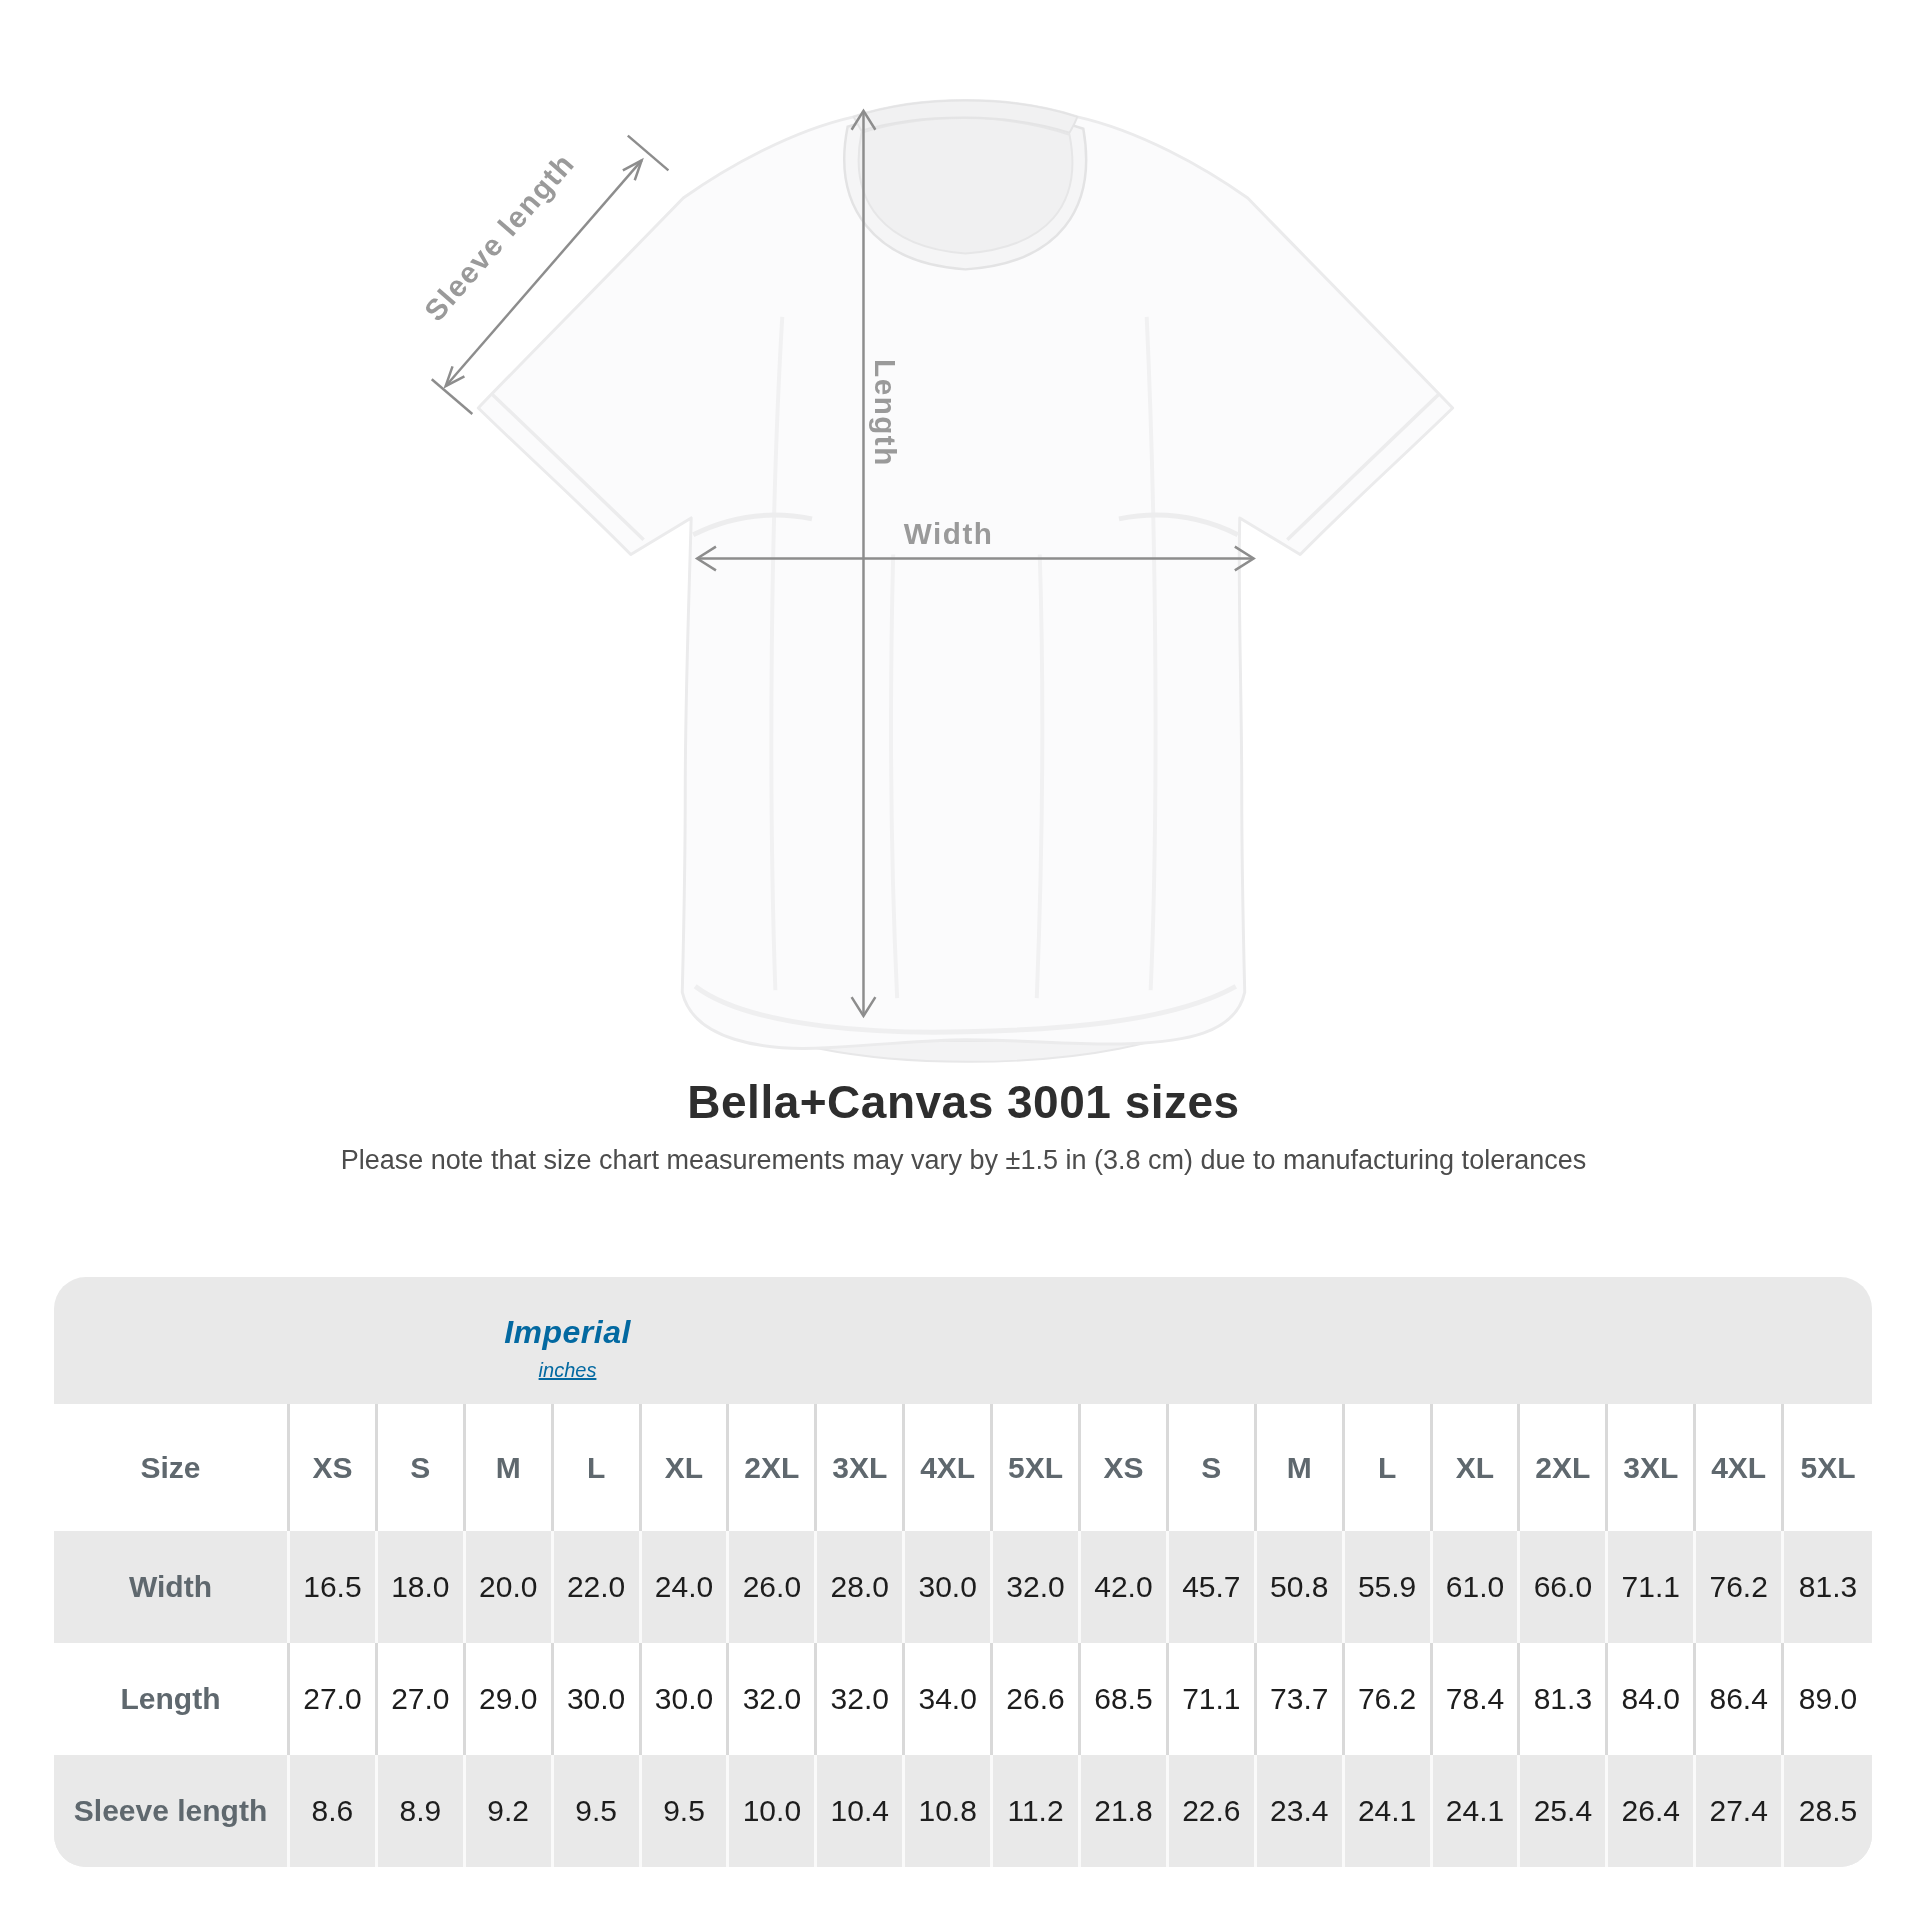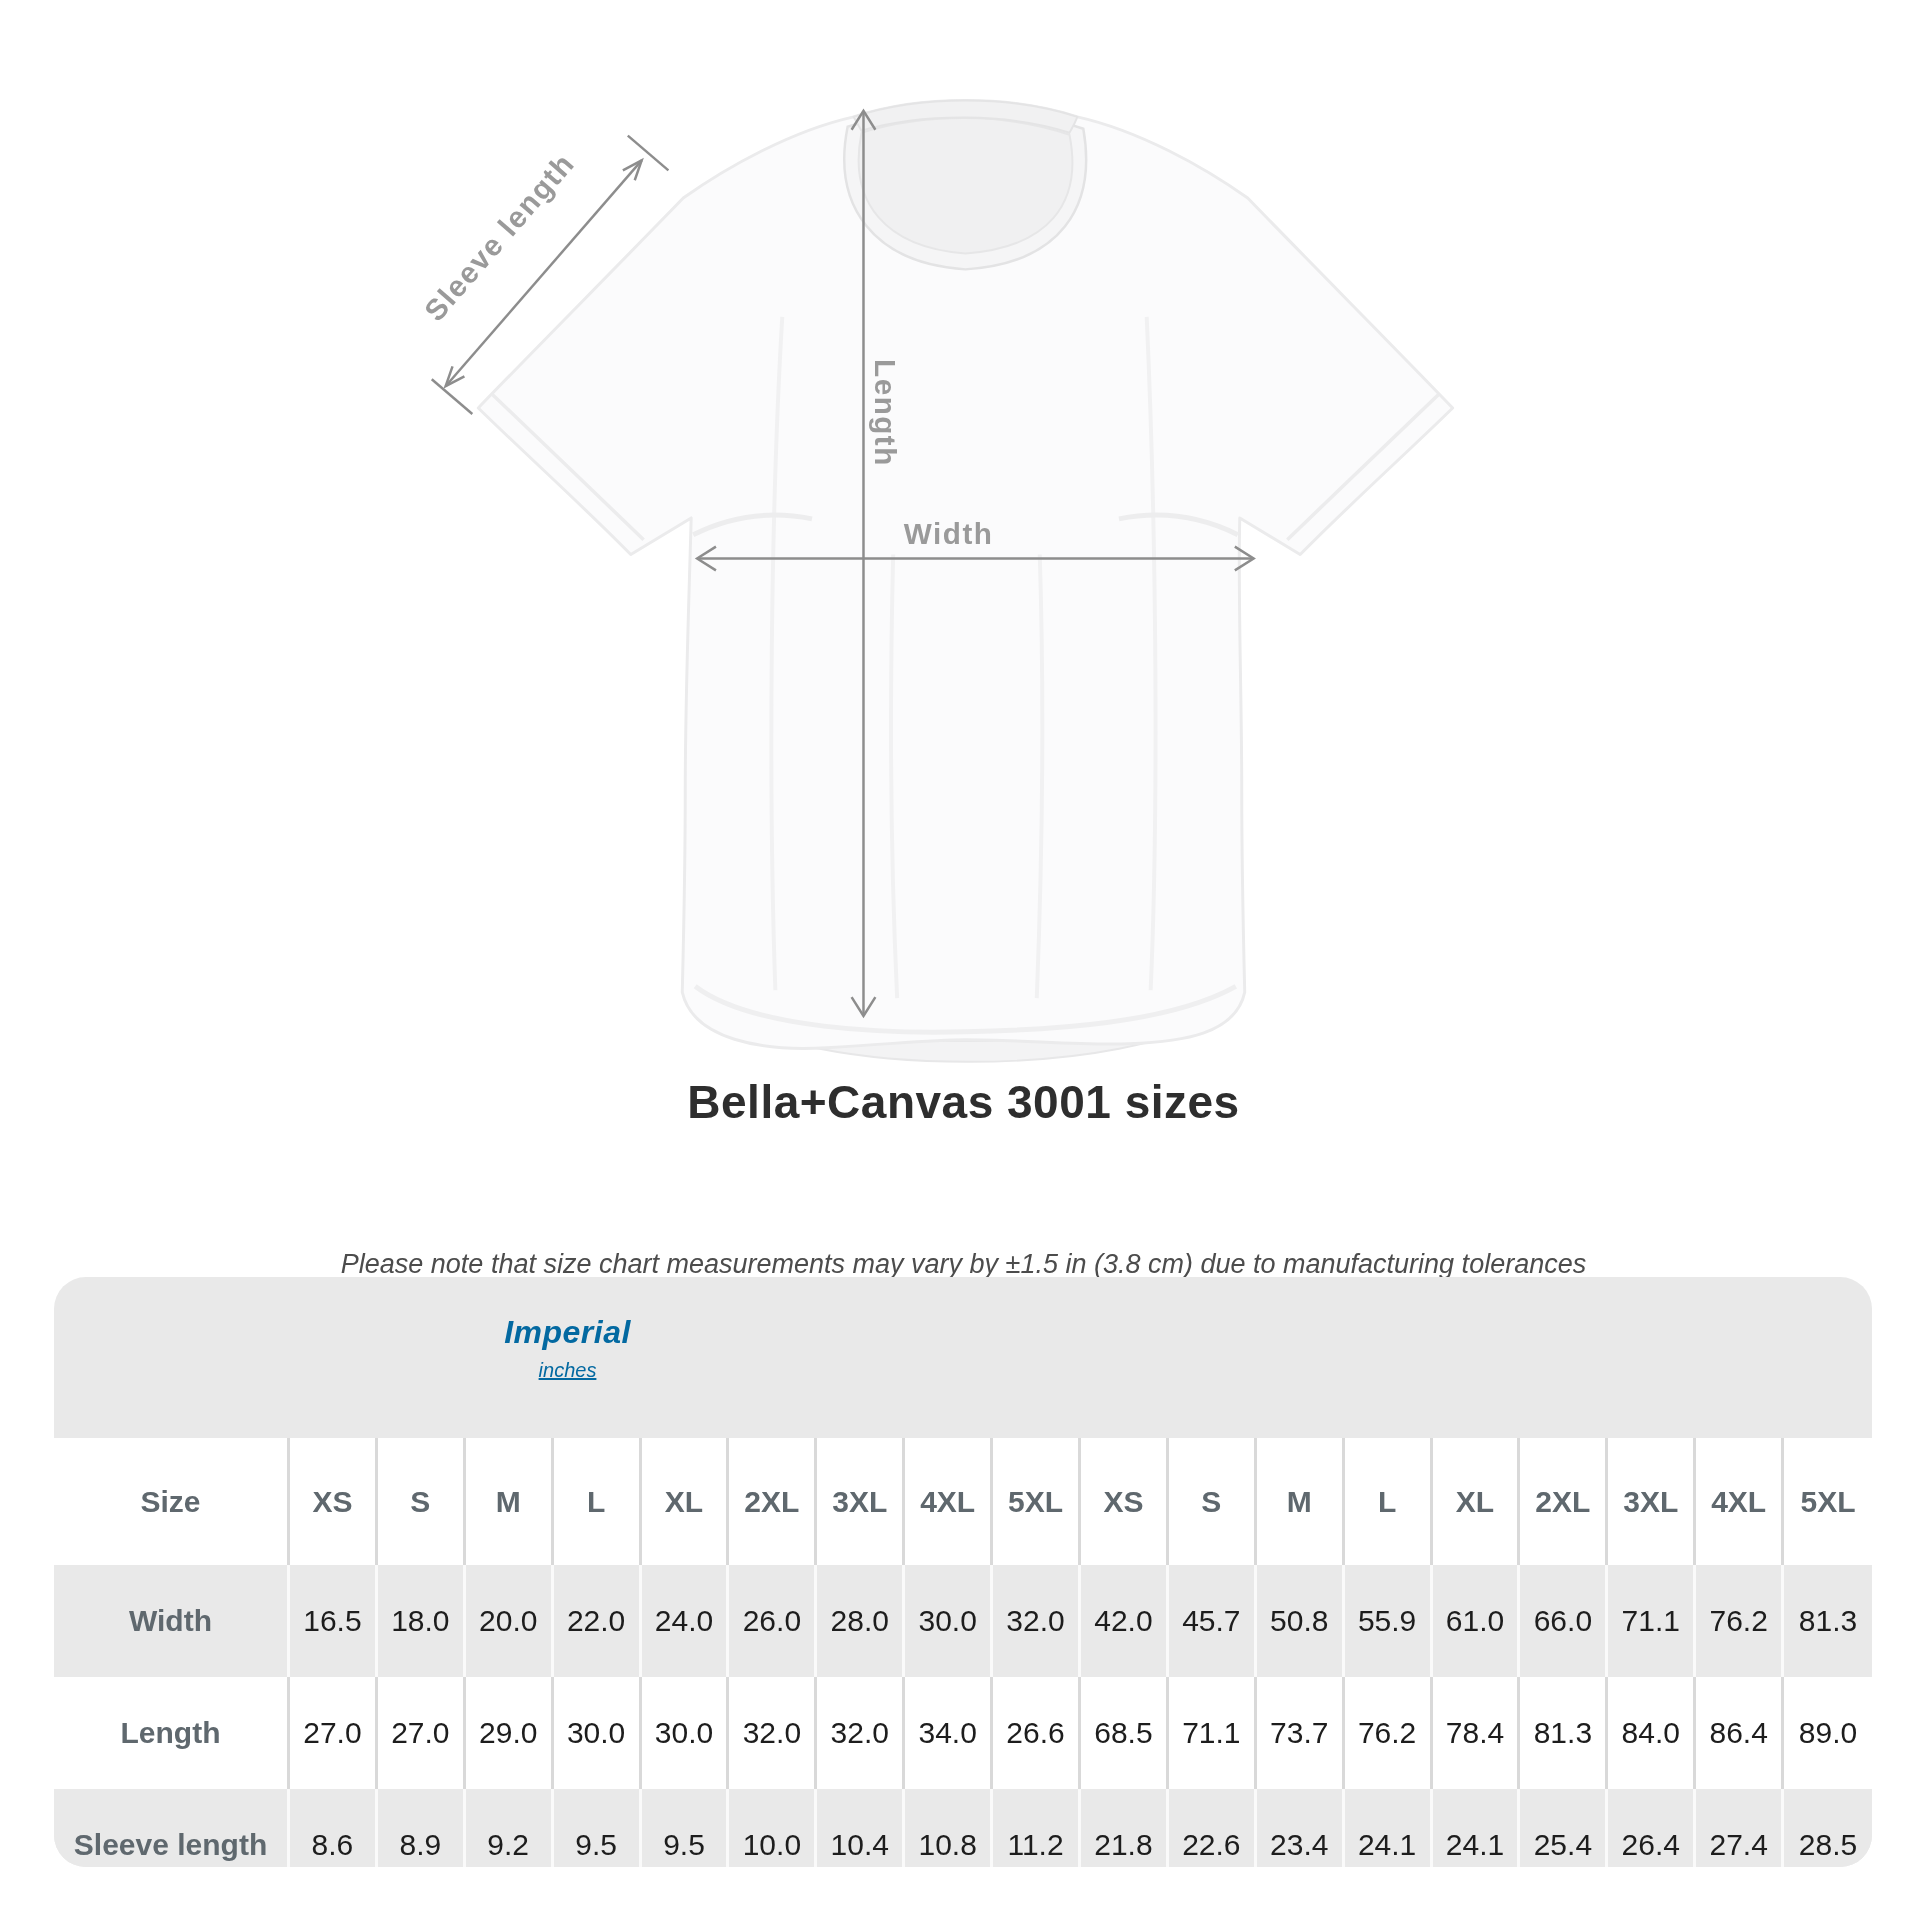--- a/index.html
+++ b/index.html
@@ -5,34 +5,34 @@
   html,body{margin:0;padding:0;background:#ffffff;}
   body{width:1927px;height:1927px;font-family:"Liberation Sans",sans-serif;}
   .page{position:relative;width:1927px;height:1927px;background:#ffffff;overflow:hidden;}
 
   
   .figure{position:absolute;top:0;left:0;width:1927px;height:1119px;}
 
   
   .title{position:absolute;top:1075px;left:0;width:100%;text-align:center;
          font-size:46px;font-weight:bold;color:#2e2e2e;letter-spacing:0.5px;}
-  .subtitle{position:absolute;top:1249px;left:0;width:100%;text-align:center;
-         font-style:italic;font-size:27px;color:#4c4c4c;}
+  .subtitle{position:absolute;top:1145px;left:0;width:100%;text-align:center;
+         font-size:27px;color:#4c4c4c;}
 
   
   .size-table{position:absolute;top:1277px;left:54px;width:1818px;height:590px;
               background:#e9e9e9;border-radius:32px;overflow:hidden;}
   .r-units{display:grid;grid-template-columns:1027px 1fr;height:127px;}
   .unit{display:flex;flex-direction:column;align-items:center;justify-content:center;
         gap:8px;padding-top:14px;}
   .unit-title{font-size:32px;font-weight:bold;font-style:italic;color:#0369a1;letter-spacing:0.5px;}
   .unit-sub{font-size:20px;font-style:italic;color:#0369a1;text-decoration:underline;}
 
   .row{display:grid;grid-template-columns:236px repeat(18,1fr);}
-  .r-head{height:127px;margin-top:34px;}
+  .r-head{height:127px;}
   .r-data{height:112px;}
   .bg-white{background:#ffffff;}
   .bg-gray{background:#e9e9e9;}
 
   .cell{display:flex;align-items:center;justify-content:center;
         font-size:30px;color:#1d1d1d;border-right:3px solid transparent;}
   .bg-white .cell{border-right-color:#d9d9d9;}
   .bg-gray  .cell{border-right-color:#fafafa;}
   .row .cell:last-child{border-right:none;}
   .r-head .cell{font-weight:bold;color:#5f686e;}

